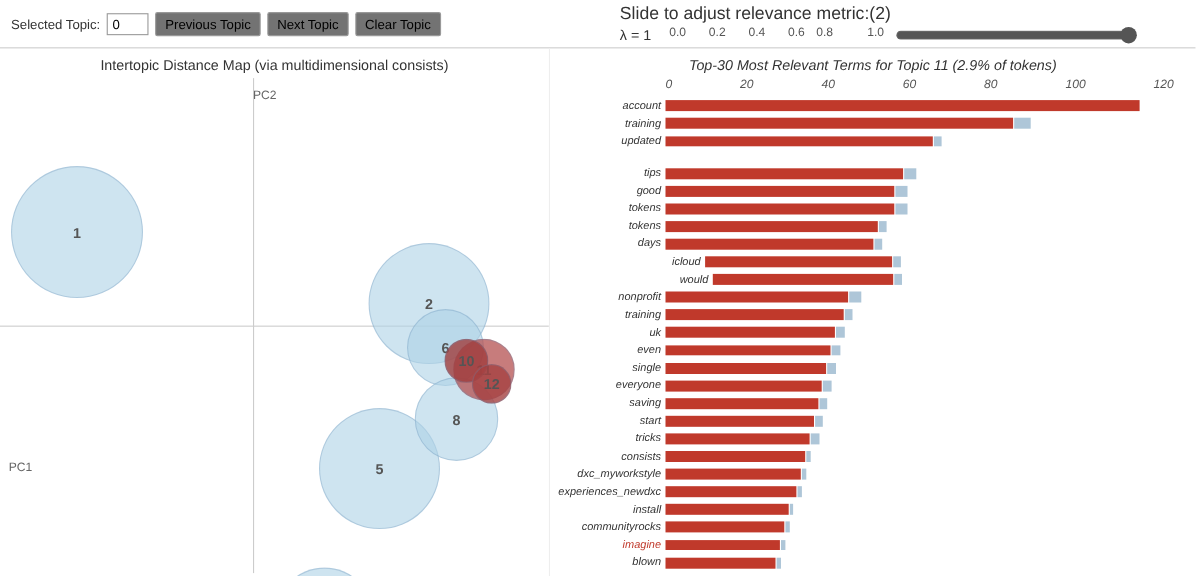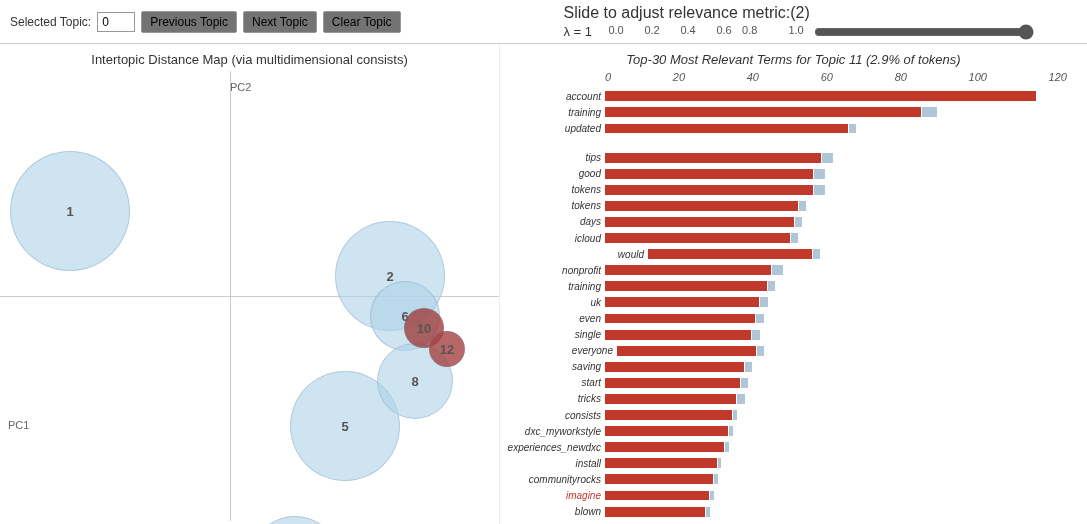--- a/index.html
+++ b/index.html
@@ -242,20 +242,21 @@
     <div class="intertopic-map" id="intertopic-map">
       <div class="axis-h"></div>
       <div class="axis-v"></div>
       <span class="pc2-label">PC2</span>
       <span class="pc1-label">PC1</span>
     <div class="circle" style="width: 120px; height: 120px; left: 10px; top: 80px; background: rgba(173, 210, 230, 0.6); border: 1px solid rgba(100, 140, 180, 0.3);">1</div>
         <div class="circle" style="width: 110px; height: 110px; left: 335px; top: 150px; background: rgba(173, 210, 230, 0.6); border: 1px solid rgba(100, 140, 180, 0.3);">2</div>
         <div class="circle" style="width: 110px; height: 110px; left: 290px; top: 300px; background: rgba(173, 210, 230, 0.6); border: 1px solid rgba(100, 140, 180, 0.3);">5</div>
         <div class="circle" style="width: 70px; height: 70px; left: 370px; top: 210px; background: rgba(173, 210, 230, 0.6); border: 1px solid rgba(100, 140, 180, 0.3);">6</div>
         <div class="circle" style="width: 76px; height: 76px; left: 377px; top: 272px; background: rgba(173, 210, 230, 0.6); border: 1px solid rgba(100, 140, 180, 0.3);">8</div>
+        <div class="circle" style="width: 56px; height: 56px; left: 412px; top: 237px; background: rgba(180, 80, 80, 0.75); border: 1px solid rgba(100, 140, 180, 0.3);">11</div>
         <div class="circle" style="width: 40px; height: 40px; left: 404px; top: 237px; background: rgba(160, 60, 60, 0.8); border: 1px solid rgba(100, 140, 180, 0.3);">10</div>
         <div class="circle" style="width: 36px; height: 36px; left: 429px; top: 260px; background: rgba(165, 65, 65, 0.8); border: 1px solid rgba(100, 140, 180, 0.3);">12</div>
         <div class="circle" style="width: 90px; height: 90px; left: 250px; top: 445px; background: rgba(173, 210, 230, 0.6); border: 1px solid rgba(100, 140, 180, 0.3);"></div>
       </div>
   </div>
   <div class="right-panel">
     <div class="right-panel-title">Top-30 Most Relevant Terms for Topic 11 (2.9% of tokens)</div>
     <div class="chart-area" id="chart-area">
       <div class="x-axis-labels" id="x-axis-labels">
           <span>0</span>
@@ -332,21 +333,21 @@
           </div>
           <div class="bar-row" style="position: relative;">
             <div class="bar-wrap">
               <span class="bar-label">days</span>
               <div class="bar-bg" style="width: 100%;">
                 <div class="bar-red" style="width: 40.8333%; height: 85%;"></div>
                 <div class="bar-blue" style="width: 1.66667%; height: 85%;"></div>
               </div>
             </div>
           </div>
-          <div class="bar-row" style="position: relative;">
+          <div class="bar-row" style="position: relative; margin-left: 36px;">
             <div class="bar-wrap">
               <span class="bar-label">icloud</span>
               <div class="bar-bg" style="width: 100%;">
                 <div class="bar-red" style="width: 40%; height: 85%;"></div>
                 <div class="bar-blue" style="width: 1.66667%; height: 85%;"></div>
               </div>
             </div>
           </div>
           <div class="bar-row" style="position: relative; padding-left: 43px;">
             <div class="bar-wrap">
@@ -395,21 +396,21 @@
           </div>
           <div class="bar-row" style="position: relative;">
             <div class="bar-wrap">
               <span class="bar-label">single</span>
               <div class="bar-bg" style="width: 100%;">
                 <div class="bar-red" style="width: 31.6667%; height: 85%;"></div>
                 <div class="bar-blue" style="width: 1.66667%; height: 85%;"></div>
               </div>
             </div>
           </div>
-          <div class="bar-row" style="position: relative; margin-left: 12px;">
+          <div class="bar-row" style="position: relative;">
             <div class="bar-wrap">
               <span class="bar-label">everyone</span>
               <div class="bar-bg" style="width: 100%;">
                 <div class="bar-red" style="width: 30.8333%; height: 85%;"></div>
                 <div class="bar-blue" style="width: 1.66667%; height: 85%;"></div>
               </div>
             </div>
           </div>
           <div class="bar-row" style="position: relative;">
             <div class="bar-wrap">

